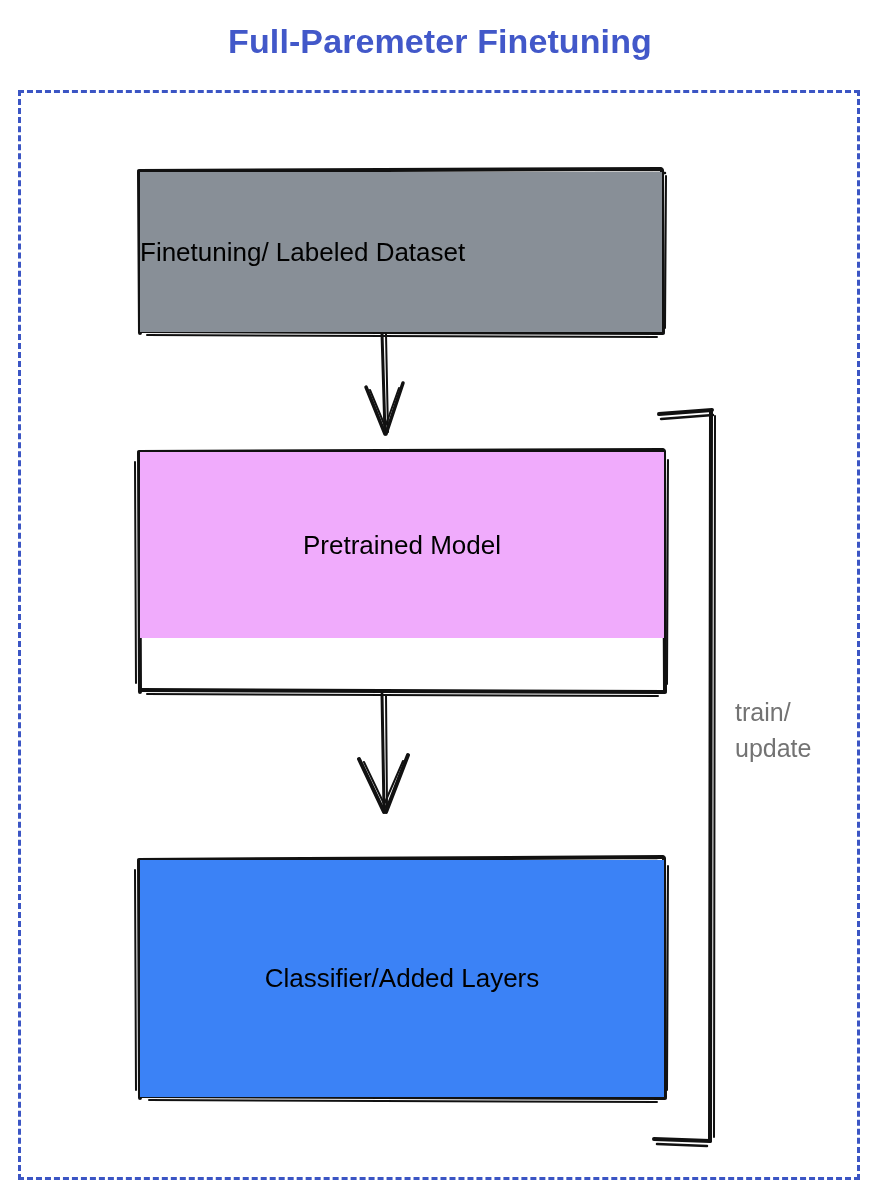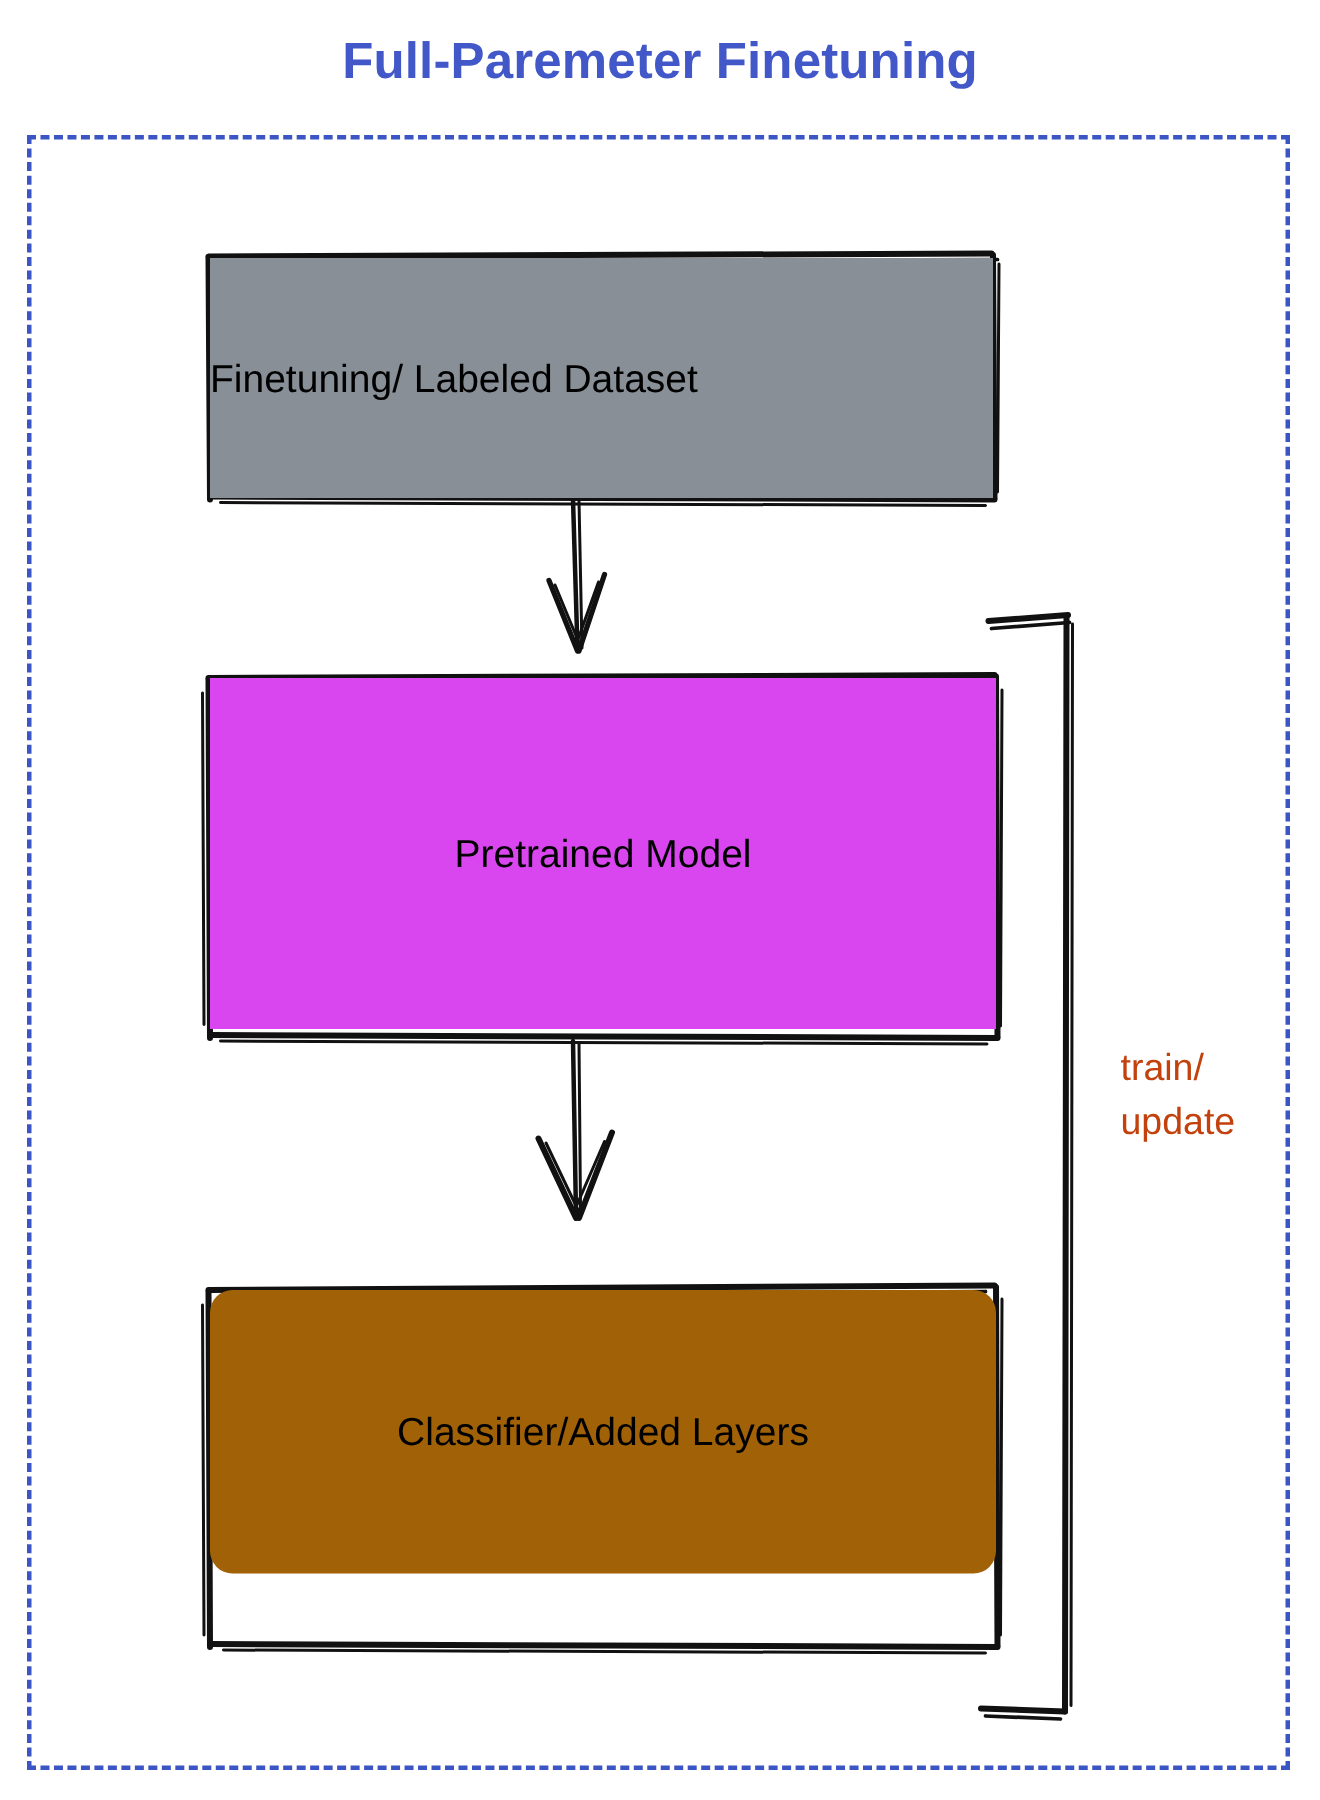--- a/index.html
+++ b/index.html
@@ -58,44 +58,42 @@
     top: 172px;
     width: 522px;
     height: 160px;
     background: #888f97;
     justify-content: flex-start;
   }
   .node-pretrained {
     left: 140px;
     top: 452px;
     width: 524px;
-    height: 234px;
-    background: #d946ef;
+    height: 186px;
+    background: #f0abfc;
     justify-content: center;
   }
   .node-classifier {
     left: 140px;
     top: 860px;
     width: 524px;
-    height: 189px;
-    background: #a16207;
+    height: 237px;
+    background: #3b82f6;
     justify-content: center;
-    border-radius: 15px;
   }
   .edge-label {
     position: absolute;
     left: 735px;
     top: 694px;
     width: 120px;
     font-family: "Liberation Sans", sans-serif;
     font-size: 25px;
     line-height: 36px;
-    color: #c2410c;
+    color: #737373;
     text-align: left;
-    margin-left: 12px;
   }
   .edge-label span { display: block; }
 </style>
 </head>
 <body>
 
 <div id="canvas">
 
   <div class="diagram-title">Full-Paremeter Finetuning</div>
 

